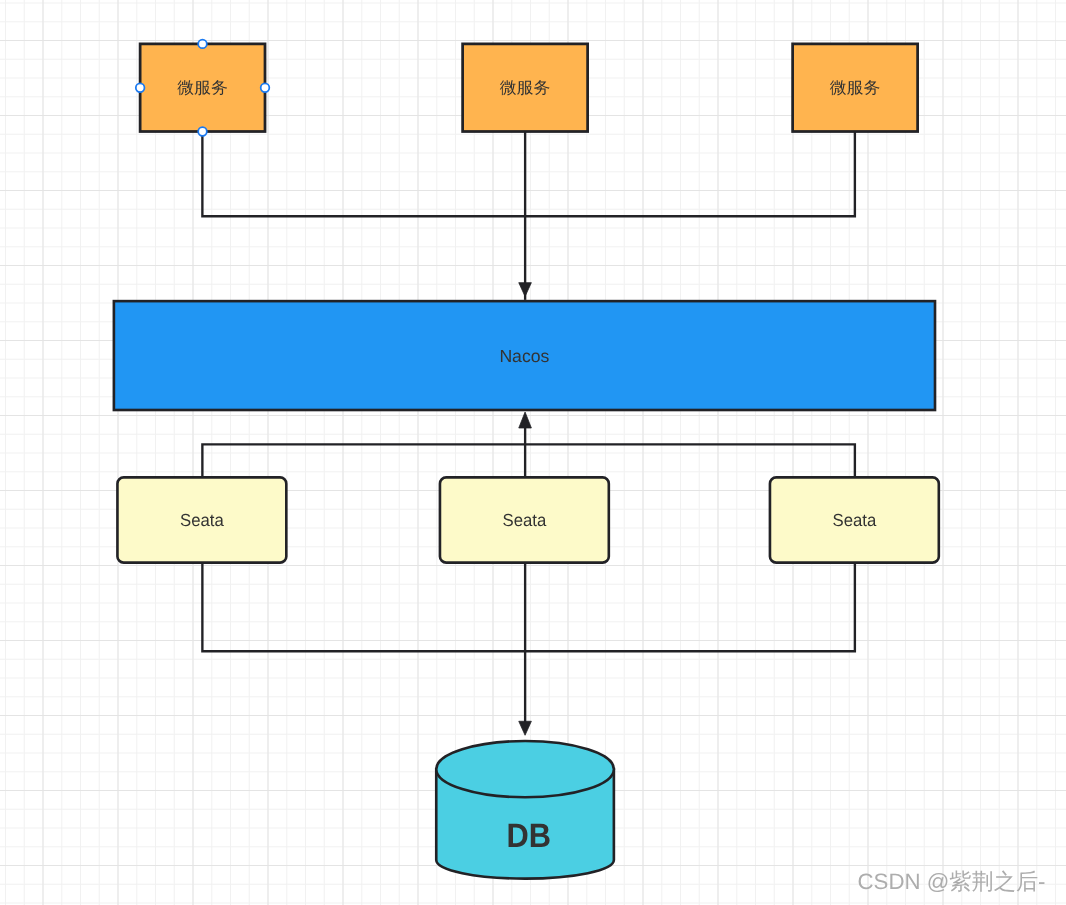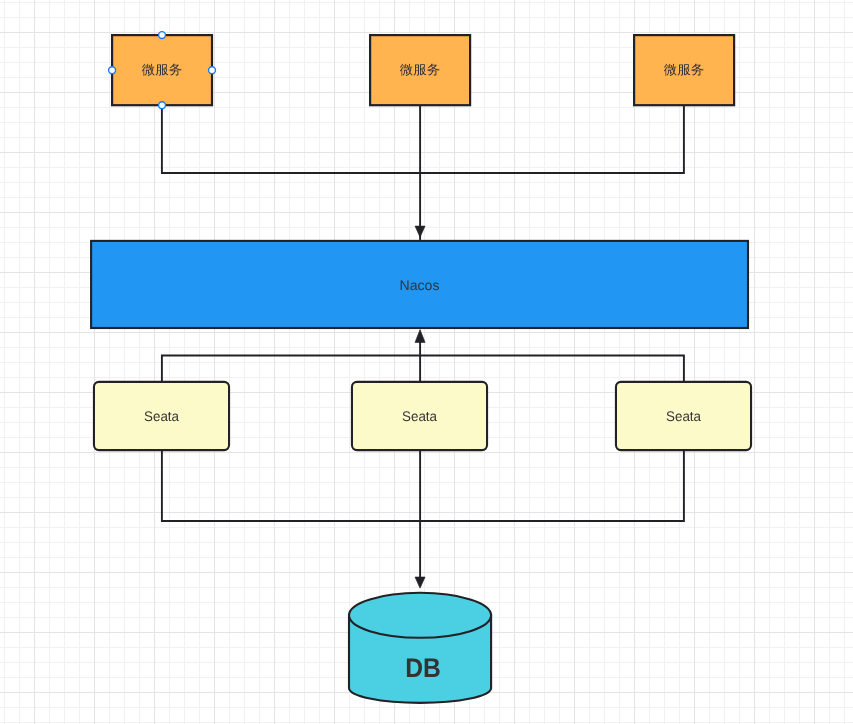--- a/index.html
+++ b/index.html
@@ -91,13 +91,14 @@
     </g>
 
     <g>
       <circle cx="162" cy="35.1" r="3.45" fill="#ffffff" stroke="#1a79f0" stroke-width="1.4"></circle>
       <circle cx="112.1" cy="70.2" r="3.45" fill="#ffffff" stroke="#1a79f0" stroke-width="1.4"></circle>
       <circle cx="212" cy="70.2" r="3.45" fill="#ffffff" stroke="#1a79f0" stroke-width="1.4"></circle>
       <circle cx="162" cy="105.2" r="3.45" fill="#ffffff" stroke="#1a79f0" stroke-width="1.4"></circle>
     </g>
   </svg>
 
+  <div class="wm">CSDN @紫荆之后-</div>
 </div>
 
 </body></html>

